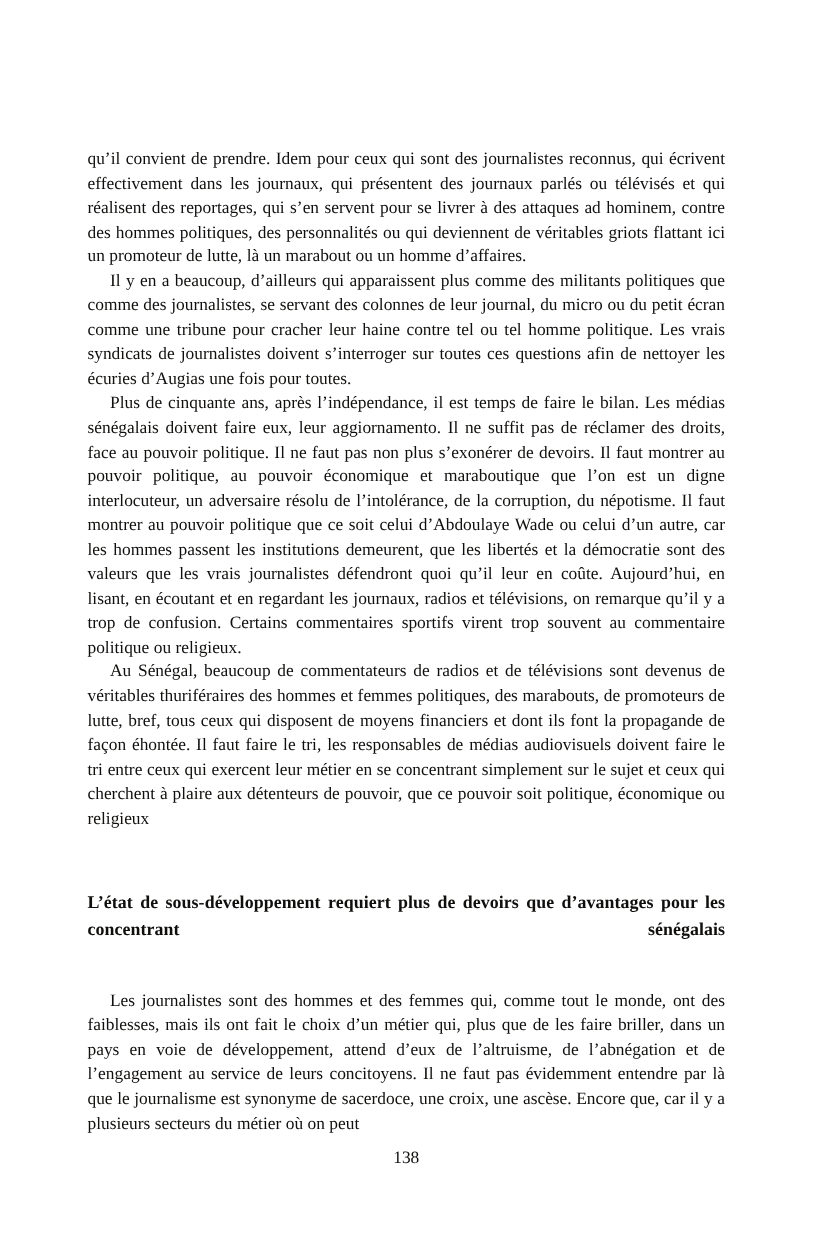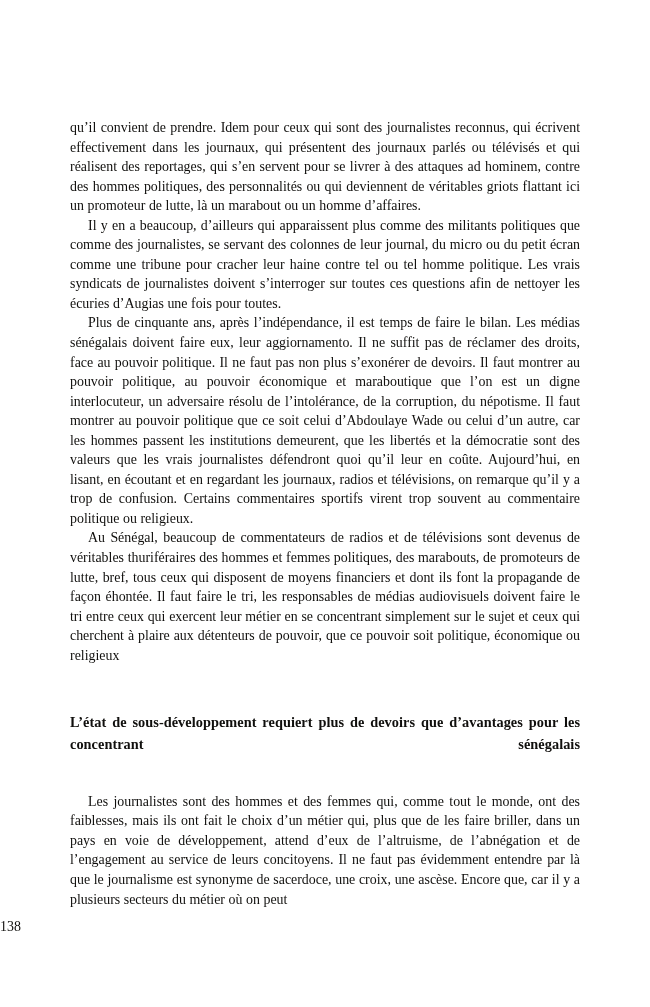--- a/index.html
+++ b/index.html
@@ -60,20 +60,21 @@
     height: 0;
   }
   .after-heading {
     padding-top: 15px;
   }
   .footer {
     position: absolute;
     left: 0;
     top: 878px;
     width: 650px;
+    text-align: center;
     font-size: 13.9px;
     line-height: 18px;
     color: #100f0d;
   }
 </style>
 </head>
 <body>
 
 <div class="page">
 

